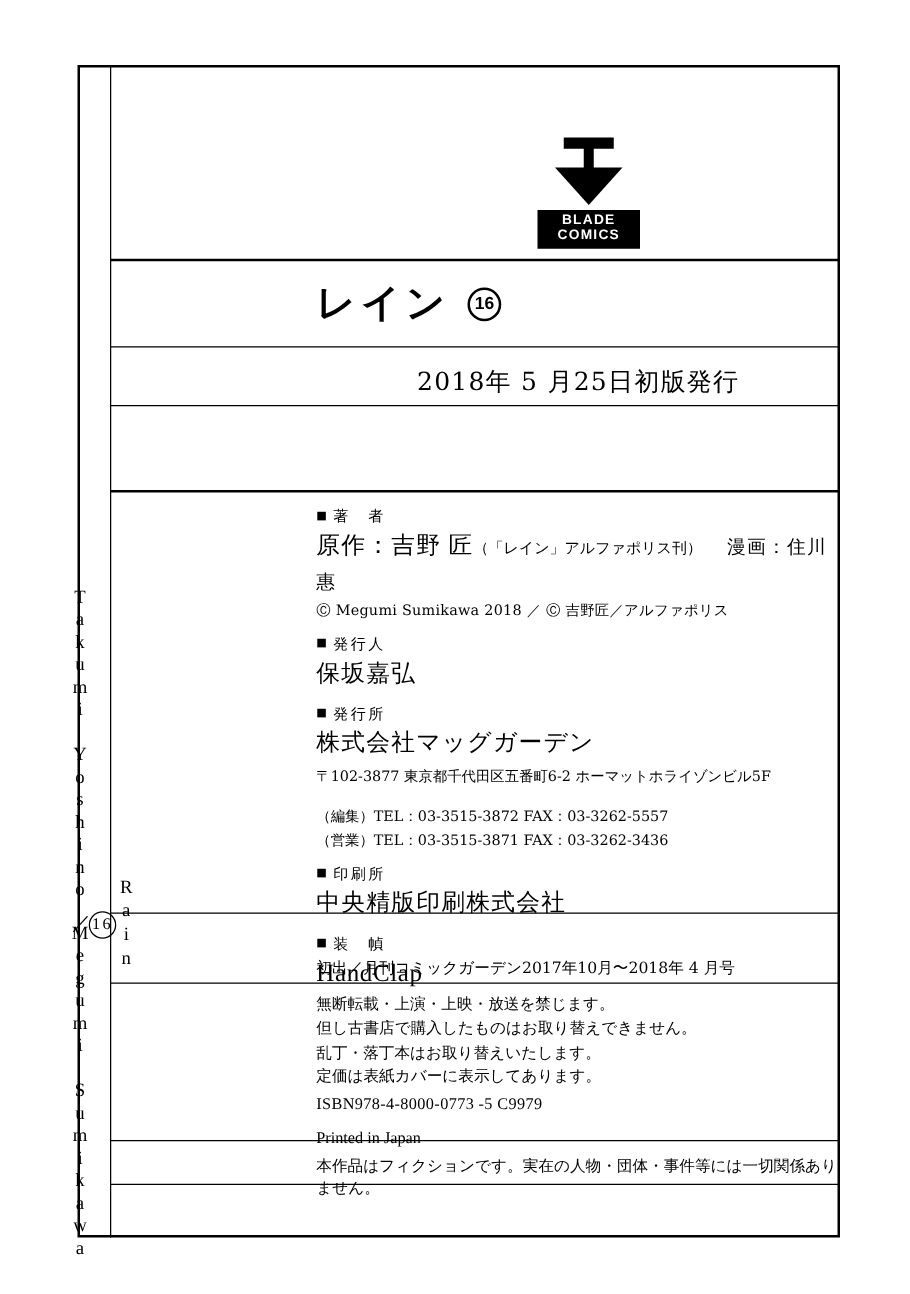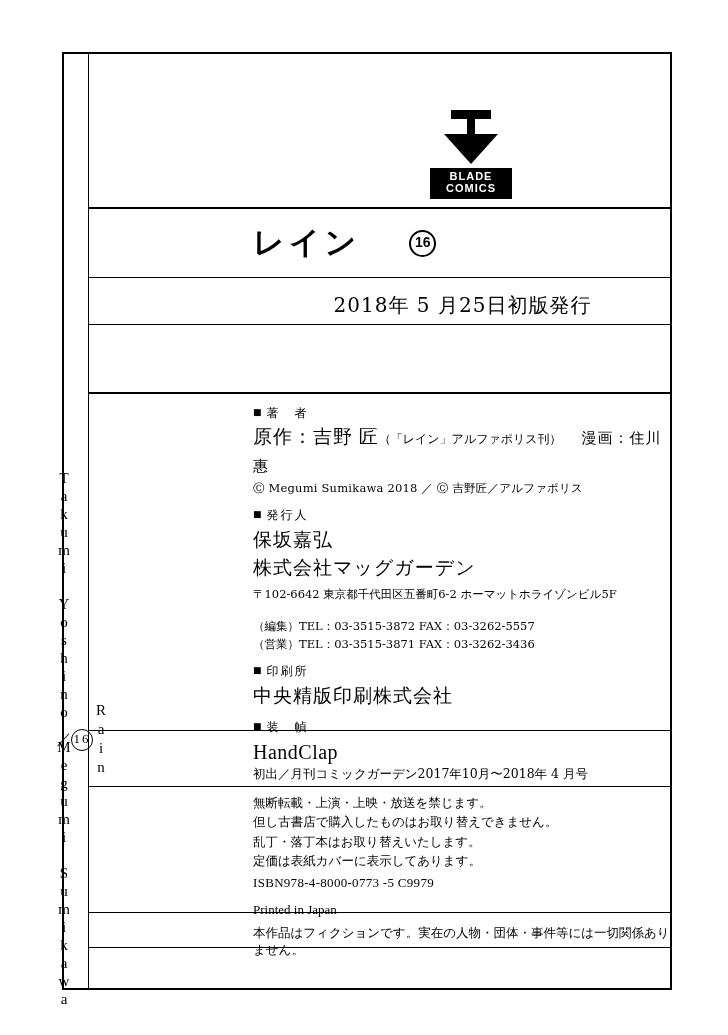--- a/index.html
+++ b/index.html
@@ -139,21 +139,20 @@
   }
 
   
   .title-row {
     position: absolute;
     left: 253px;
     top: 222px;
     width: 419px;
     display: flex;
     align-items: center;
-    gap: 35px;
   }
   .book-title {
     font-family: "DejaVu Serif", serif;
     font-size: 31px;
     font-weight: bold;
     letter-spacing: 4px;
   }
   .vol-circle {
     display: inline-block;
     width: 23px;
@@ -310,22 +309,23 @@
 <div class="credits">
   <div class="sec-head"><span class="sq">■</span><span>著　者</span></div>
   <div class="big-line">
     <span>原作：吉野 匠</span><span class="small">（「レイン」アルファポリス刊）</span>　<span class="mid">漫画：住川　惠</span>
   </div>
   <div class="copyline">Ⓒ Megumi Sumikawa 2018 ／ Ⓒ 吉野匠／アルファポリス</div>
 
   <div class="sec-head"><span class="sq">■</span><span>発行人</span></div>
   <div class="big-line">保坂嘉弘</div>
 
+  <div class="sec-head"><span class="sq">■</span><span>発行所</span></div>
   <div class="big-line">株式会社マッグガーデン</div>
-  <div class="addr">〒102-6642  東京都千代田区五番町6-2    ホーマットホライゾンビル5F</div>
+  <div class="addr">〒102-3877  東京都千代田区五番町6-2    ホーマットホライゾンビル5F</div>
   <div class="addr" style="margin-top:15px;">（編集）TEL：03-3515-3872    FAX：03-3262-5557</div>
   <div class="addr" style="margin-top:1px;">（営業）TEL：03-3515-3871    FAX：03-3262-3436</div>
 
   <div class="sec-head"><span class="sq">■</span><span>印刷所</span></div>
   <div class="big-line">中央精版印刷株式会社</div>
 
   <div class="sec-head"><span class="sq">■</span><span>装　幀</span></div>
   <div class="handclap">HandClap</div>
 </div>
 

